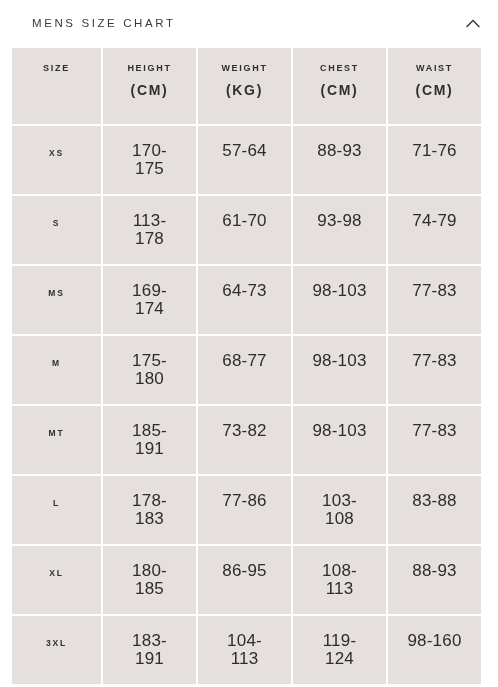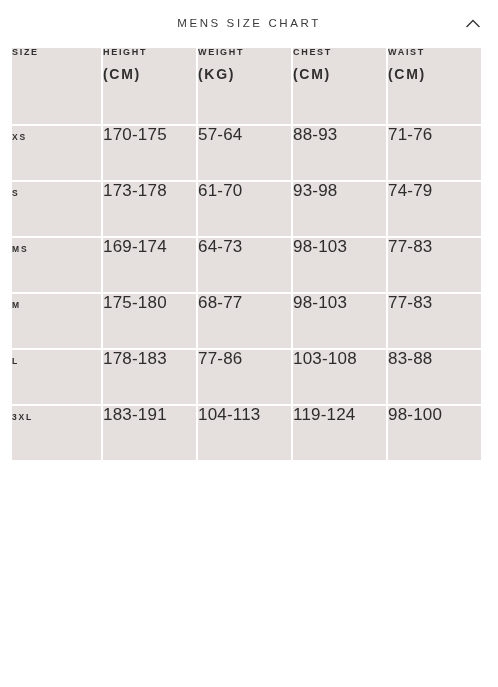--- a/index.html
+++ b/index.html
@@ -22,22 +22,22 @@
     background: #ffffff;
     box-sizing: border-box;
   }
 
   
   .chart-header {
     position: relative;
     height: 46px;
     display: flex;
     align-items: center;
-    justify-content: center;
     background: #ffffff;
+    margin-left: 32px;
   }
   .chart-title {
     font-size: 11.5px;
     letter-spacing: 2.6px;
     color: #3a3a3a;
     font-weight: 400;
     text-transform: uppercase;
     white-space: nowrap;
   }
   .collapse-btn {
@@ -66,24 +66,24 @@
   table.size-table {
     border-collapse: separate;
     border-spacing: 2px 2px;
     width: 467px;
     table-layout: fixed;
     margin: 0;
   }
   table.size-table td,
   table.size-table th {
     background: #e5dfdd;
-    padding: 0;
+    padding: 16px;
     margin: 16px;
     vertical-align: top;
-    text-align: left;
+    text-align: center;
     border: 0;
   }
 
   col.c-size   { width: 89px; }
   col.c-data   { width: 93px; }
 
   
   thead th {
     height: 76px;
     padding: 18px 0 0 17px;
@@ -184,49 +184,63 @@
       <tbody id="table-body">
           <tr>
             <td><span class="size-label">XS</span></td>
             <td><span class="cell-value">170-175</span></td>
             <td><span class="cell-value">57-64</span></td>
             <td><span class="cell-value">88-93</span></td>
             <td><span class="cell-value">71-76</span></td>
           </tr>
           <tr>
             <td><span class="size-label">S</span></td>
-            <td><span class="cell-value">173-178</span></td>
+            <td><span class="cell-value">113-178</span></td>
             <td><span class="cell-value">61-70</span></td>
             <td><span class="cell-value">93-98</span></td>
             <td><span class="cell-value">74-79</span></td>
           </tr>
           <tr>
             <td><span class="size-label">MS</span></td>
             <td><span class="cell-value">169-174</span></td>
             <td><span class="cell-value">64-73</span></td>
             <td><span class="cell-value">98-103</span></td>
             <td><span class="cell-value">77-83</span></td>
           </tr>
           <tr>
             <td><span class="size-label">M</span></td>
             <td><span class="cell-value">175-180</span></td>
             <td><span class="cell-value">68-77</span></td>
             <td><span class="cell-value">98-103</span></td>
             <td><span class="cell-value">77-83</span></td>
           </tr>
           <tr>
+            <td><span class="size-label">MT</span></td>
+            <td><span class="cell-value">185-191</span></td>
+            <td><span class="cell-value">73-82</span></td>
+            <td><span class="cell-value">98-103</span></td>
+            <td><span class="cell-value">77-83</span></td>
+          </tr>
+          <tr>
             <td><span class="size-label">L</span></td>
             <td><span class="cell-value">178-183</span></td>
             <td><span class="cell-value">77-86</span></td>
             <td><span class="cell-value">103-108</span></td>
             <td><span class="cell-value">83-88</span></td>
           </tr>
           <tr>
+            <td><span class="size-label">XL</span></td>
+            <td><span class="cell-value">180-185</span></td>
+            <td><span class="cell-value">86-95</span></td>
+            <td><span class="cell-value">108-113</span></td>
+            <td><span class="cell-value">88-93</span></td>
+          </tr>
+          <tr>
             <td><span class="size-label">3XL</span></td>
             <td><span class="cell-value">183-191</span></td>
             <td><span class="cell-value">104-113</span></td>
             <td><span class="cell-value">119-124</span></td>
-            <td><span class="cell-value">98-100</span></td>
+            <td><span class="cell-value">98-160</span></td>
           </tr>
         </tbody>
     </table>
   </div>
 </div>
 
 </body></html>

